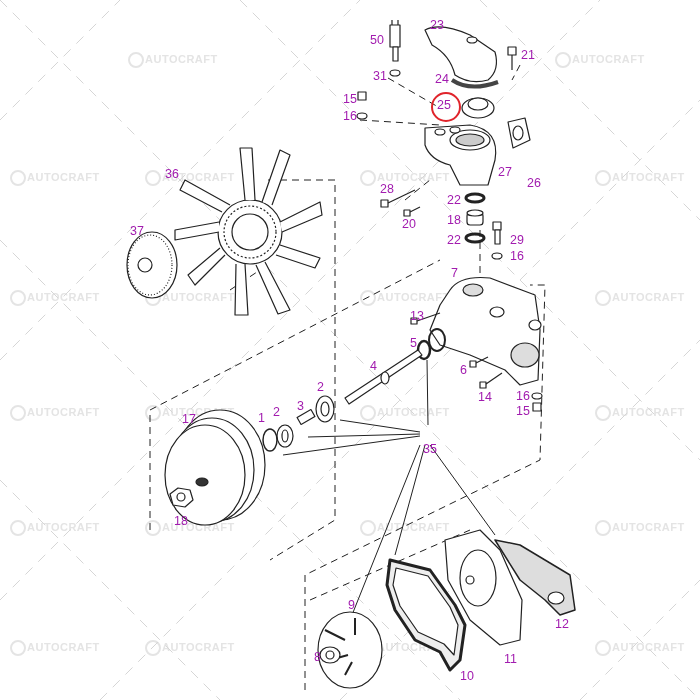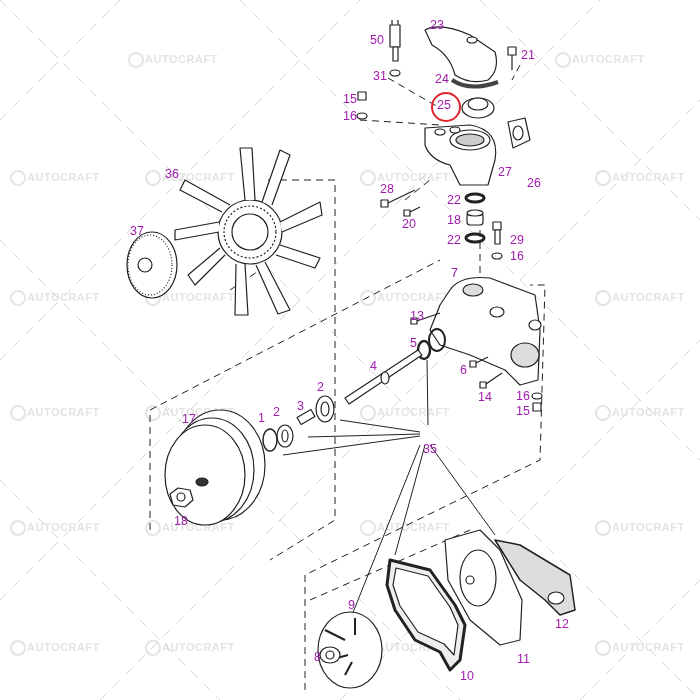--- a/index.html
+++ b/index.html
@@ -264,16 +264,16 @@
       <div class="lbl" style="left: 273px; top: 406px;">2</div>
       <div class="lbl" style="left: 297px; top: 400px;">3</div>
       <div class="lbl" style="left: 516px; top: 405px;">15</div>
       <div class="lbl" style="left: 182px; top: 413px;">17</div>
       <div class="lbl" style="left: 258px; top: 412px;">1</div>
       <div class="lbl" style="left: 423px; top: 429px; margin-top: 14px;">35</div>
       <div class="lbl" style="left: 174px; top: 515px;">18</div>
       <div class="lbl" style="left: 348px; top: 599px;">9</div>
       <div class="lbl" style="left: 555px; top: 618px;">12</div>
       <div class="lbl" style="left: 314px; top: 651px;">8</div>
-      <div class="lbl" style="left: 504px; top: 653px; margin-left: 13px;">11</div>
+      <div class="lbl" style="left: 504px; top: 653px;">11</div>
       <div class="lbl" style="left: 460px; top: 670px;">10</div>
     </div>
 </div>
 
 </body></html>

